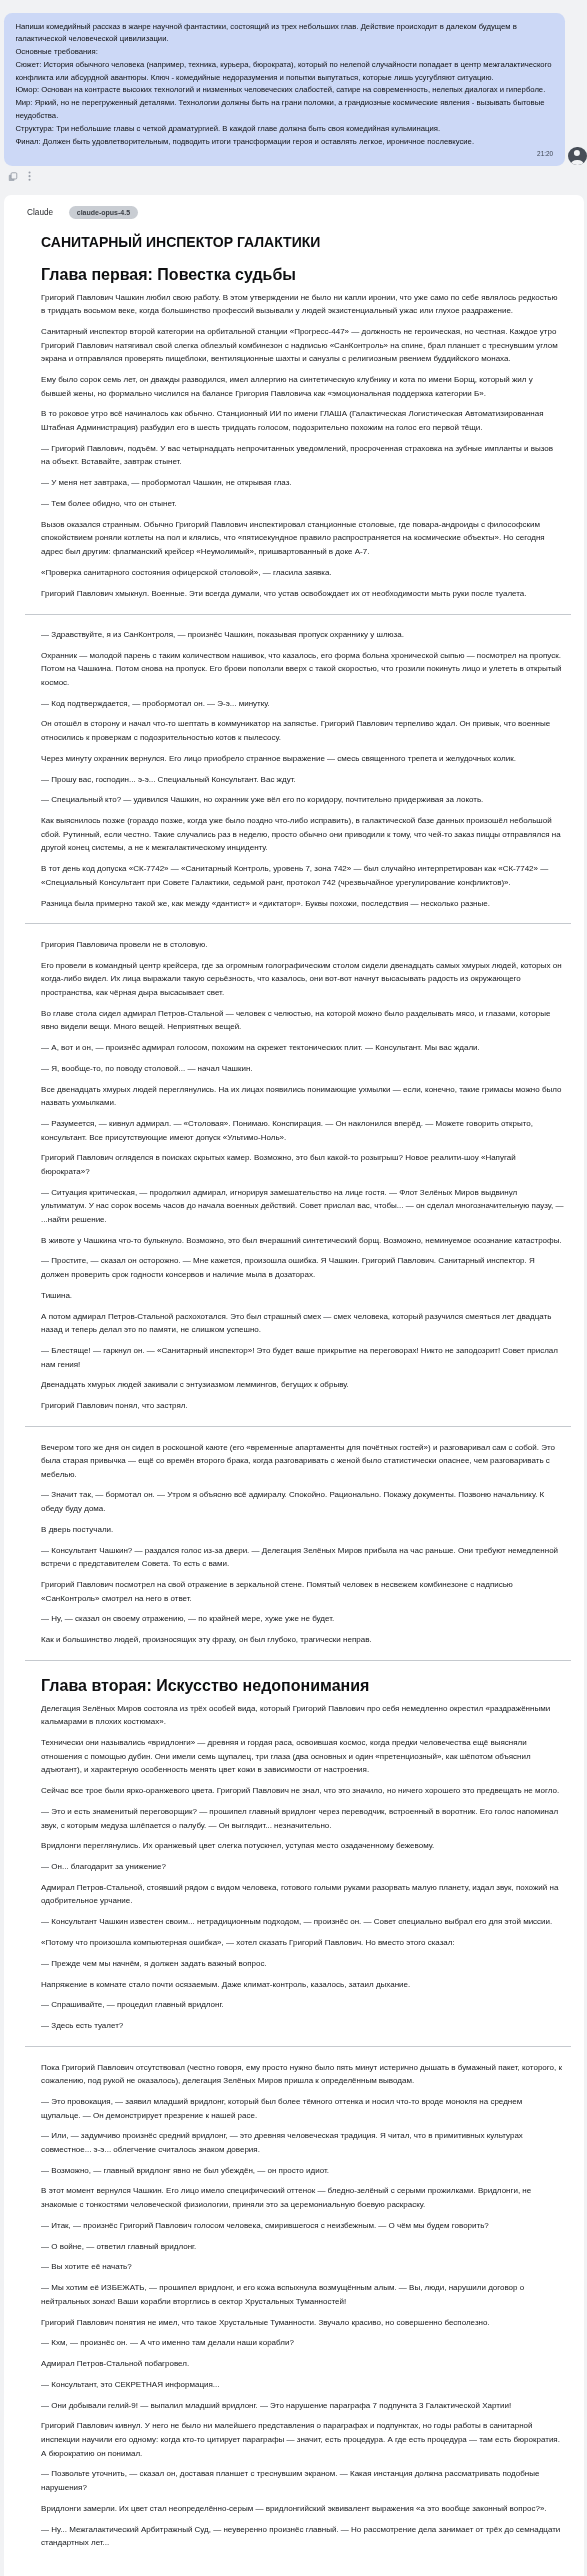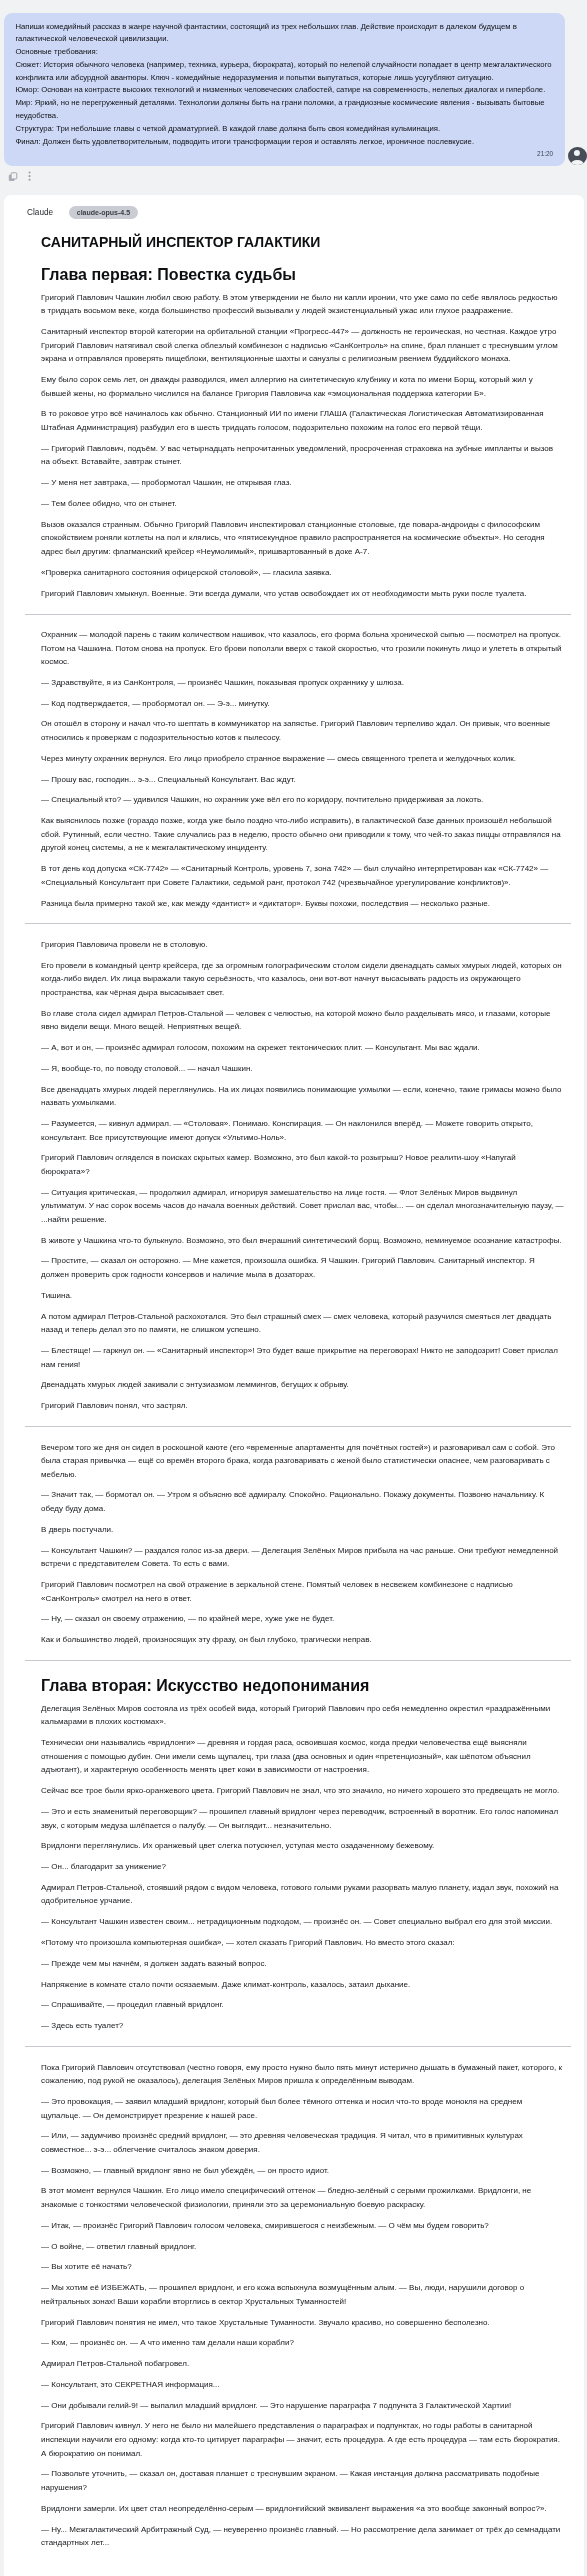--- a/index.html
+++ b/index.html
@@ -88,22 +88,22 @@
           <p class="p">Санитарный инспектор второй категории на орбитальной станции «Прогресс-447» — должность не героическая, но честная. Каждое утро Григорий Павлович натягивал свой слегка облезлый комбинезон с надписью «СанКонтроль» на спине, брал планшет с треснувшим углом экрана и отправлялся проверять пищеблоки, вентиляционные шахты и санузлы с религиозным рвением буддийского монаха.</p>
           <p class="p">Ему было сорок семь лет, он дважды разводился, имел аллергию на синтетическую клубнику и кота по имени Борщ, который жил у бывшей жены, но формально числился на балансе Григория Павловича как «эмоциональная поддержка категории Б».</p>
           <p class="p">В то роковое утро всё начиналось как обычно. Станционный ИИ по имени ГЛАША (Галактическая Логистическая Автоматизированная Штабная Администрация) разбудил его в шесть тридцать голосом, подозрительно похожим на голос его первой тёщи.</p>
           <p class="p">— Григорий Павлович, подъём. У вас четырнадцать непрочитанных уведомлений, просроченная страховка на зубные импланты и вызов на объект. Вставайте, завтрак стынет.</p>
           <p class="p">— У меня нет завтрака, — пробормотал Чашкин, не открывая глаз.</p>
           <p class="p">— Тем более обидно, что он стынет.</p>
           <p class="p">Вызов оказался странным. Обычно Григорий Павлович инспектировал станционные столовые, где повара-андроиды с философским спокойствием роняли котлеты на пол и клялись, что «пятисекундное правило распространяется на космические объекты». Но сегодня адрес был другим: флагманский крейсер «Неумолимый», пришвартованный в доке А-7.</p>
           <p class="p">«Проверка санитарного состояния офицерской столовой», — гласила заявка.</p>
           <p class="p">Григорий Павлович хмыкнул. Военные. Эти всегда думали, что устав освобождает их от необходимости мыть руки после туалета.</p>
           <hr class="divider">
+          <p class="p">— Здравствуйте, я из СанКонтроля, — произнёс Чашкин, показывая пропуск охраннику у шлюза.</p>
           <p class="p">Охранник — молодой парень с таким количеством нашивок, что казалось, его форма больна хронической сыпью — посмотрел на пропуск. Потом на Чашкина. Потом снова на пропуск. Его брови поползли вверх с такой скоростью, что грозили покинуть лицо и улететь в открытый космос.</p>
-          <p class="p">— Здравствуйте, я из СанКонтроля, — произнёс Чашкин, показывая пропуск охраннику у шлюза.</p>
           <p class="p">— Код подтверждается, — пробормотал он. — Э-э... минутку.</p>
           <p class="p">Он отошёл в сторону и начал что-то шептать в коммуникатор на запястье. Григорий Павлович терпеливо ждал. Он привык, что военные относились к проверкам с подозрительностью котов к пылесосу.</p>
           <p class="p">Через минуту охранник вернулся. Его лицо приобрело странное выражение — смесь священного трепета и желудочных колик.</p>
           <p class="p">— Прошу вас, господин... э-э... Специальный Консультант. Вас ждут.</p>
           <p class="p">— Специальный кто? — удивился Чашкин, но охранник уже вёл его по коридору, почтительно придерживая за локоть.</p>
           <p class="p">Как выяснилось позже (гораздо позже, когда уже было поздно что-либо исправить), в галактической базе данных произошёл небольшой сбой. Рутинный, если честно. Такие случались раз в неделю, просто обычно они приводили к тому, что чей-то заказ пиццы отправлялся на другой конец системы, а не к межгалактическому инциденту.</p>
           <p class="p">В тот день код допуска «СК-7742» — «Санитарный Контроль, уровень 7, зона 742» — был случайно интерпретирован как «СК-7742» — «Специальный Консультант при Совете Галактики, седьмой ранг, протокол 742 (чрезвычайное урегулирование конфликтов)».</p>
           <p class="p">Разница была примерно такой же, как между «дантист» и «диктатор». Буквы похожи, последствия — несколько разные.</p>
           <hr class="divider">
           <p class="p">Григория Павловича провели не в столовую.</p>

